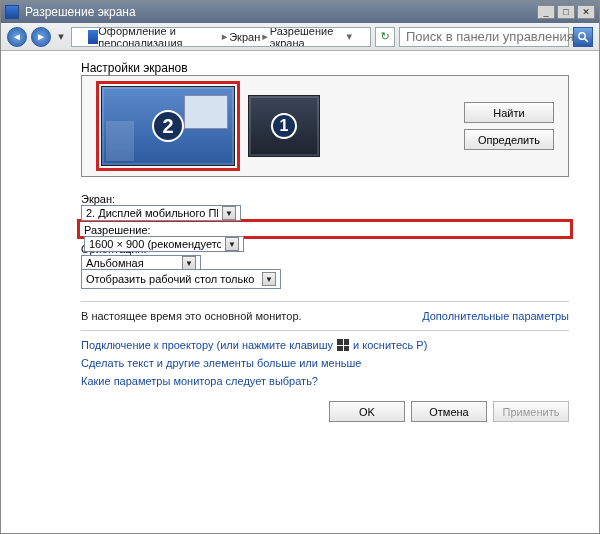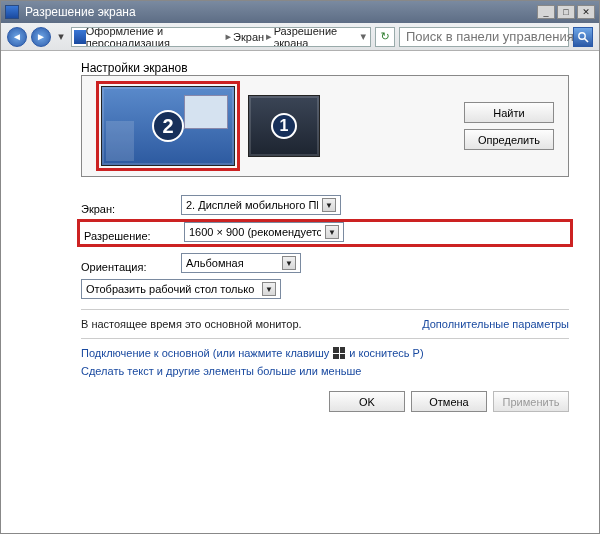--- a/index.html
+++ b/index.html
@@ -61,21 +61,21 @@
     display: flex; align-items: center; justify-content: center;
     color: #444; cursor: pointer;
   }
   .addrbar {
     flex: 1;
     height: 20px;
     background: #fff;
     border: 1px solid #9aa;
     display: flex;
     align-items: center;
-    padding: 0 2px;
+    padding: 0 16px;
     overflow: hidden;
     justify-content: flex-end;
   }
   .addrbar .aicon {
     width: 14px; height: 14px;
     background: linear-gradient(#3a78d6,#1a4aa0);
   }
   .addrbar .crumb { color: #222; }
   .addrbar .sep { color: #666; padding: 0 2px; }
   .refresh {
@@ -171,28 +171,29 @@
     background: linear-gradient(#fdfdfd,#e5e5e5);
     border: 1px solid #8a8a8a;
     font-size: 11px;
     display: flex; align-items: center; justify-content: center;
     cursor: pointer;
     padding: 8px 8px;
   }
   .btn.disabled { color: #999; border-color: #bbb; cursor: default; }
   .formrows { margin-top: 14px; }
   .frow {
-    display: flex; align-items: flex-end;
+    display: flex; align-items: flex-start;
     height: 26px;
     padding: 2px 0;
+    flex-direction: column;
   }
   .frow.redrow {
     border: 3px solid #c22;
     padding: 2px 4px;
-    height: 28px;
+    height: 20px;
     margin: 2px -4px;
   }
   .flabel { width: 100px; }
   .select {
     height: 20px;
     background: #fff;
     border: 1px solid #7a8aa0;
     display: flex; align-items: center;
     padding: 0 4px;
     cursor: pointer;
@@ -322,29 +323,30 @@
   <div class="divider"></div>
 
   <div class="noterow">
     <span class="small">В настоящее время это основной монитор.</span>
     <span class="linkrow" style="margin:0">Дополнительные параметры</span>
   </div>
 
   <div class="divider"></div>
 
   <div class="linkrow">
-    <span>Подключение к основной (или нажмите клавишу</span>
+    <span>Подключение к проектору (или нажмите клавишу</span>
     <span class="winicon">
         <span></span>
         <span></span>
         <span></span>
         <span></span>
       </span>
     <span>и коснитесь P)</span>
   </div>
   <div class="linkrow">Сделать текст и другие элементы больше или меньше</div>
+  <div class="linkrow">Какие параметры монитора следует выбрать?</div>
 
   <div class="bottombtns">
     <div class="btn">OK</div>
     <div class="btn">Отмена</div>
     <div class="btn disabled">Применить</div>
   </div>
 </div>
 
 </body></html>

